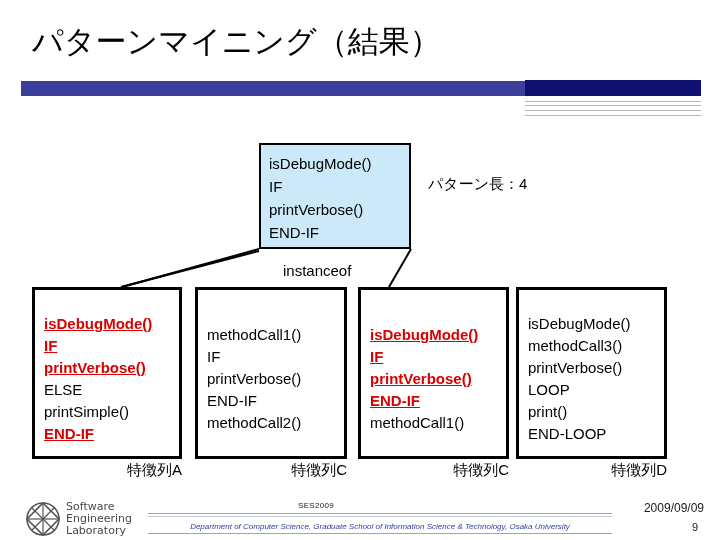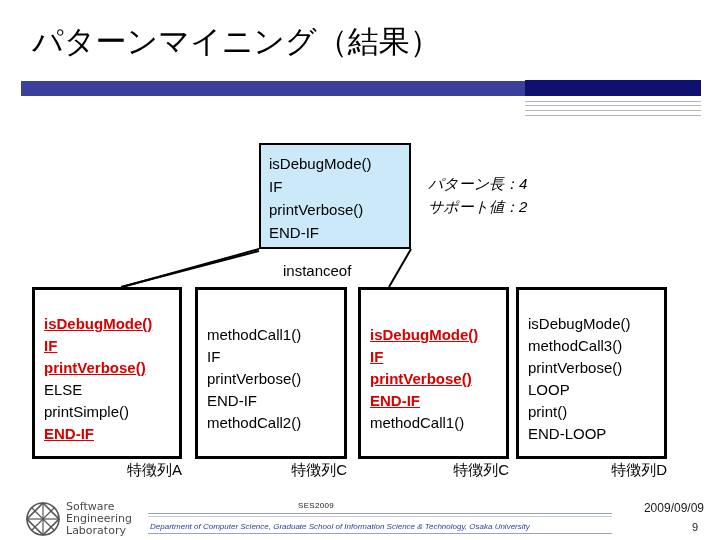--- a/index.html
+++ b/index.html
@@ -30,21 +30,21 @@
   #pattern-box{
     position:absolute;left:259px;top:143px;width:152px;height:106px;
     background:#cbe9f9;border:2px solid #000000;box-sizing:border-box;
   }
   #pattern-box .code{
     position:absolute;left:8px;top:7px;
     font-size:15px;line-height:23px;color:#000000;white-space:nowrap;
   }
   #pattern-meta{
     position:absolute;left:428px;top:172px;
-    font-size:15px;line-height:23px;color:#000000;white-space:nowrap;font-style:italic;
+    font-size:15px;line-height:23px;color:#000000;white-space:nowrap;
   }
   #instanceof-label{
     position:absolute;left:283px;top:262px;
     font-size:15px;color:#000000;white-space:nowrap;
   }
   
   #connectors{position:absolute;left:0;top:0;width:720px;height:540px;pointer-events:none;}
   
   .seq-box{
     position:absolute;top:287px;height:172px;
@@ -81,21 +81,21 @@
     position:absolute;left:0;top:501px;width:632px;text-align:center;
     font-size:8px;color:#1a1a1a;letter-spacing:.3px;
   }
   #footer-date{
     position:absolute;right:16px;top:501px;font-size:12px;color:#1a1a1a;
   }
   #footer-page{
     position:absolute;right:22px;top:521px;font-size:11px;color:#1a1a1a;
   }
   #footer-dept{
-    position:absolute;left:150px;top:522px;width:460px;text-align:left;
+    position:absolute;left:150px;top:522px;width:460px;text-align:center;
     font-size:8px;font-style:italic;color:#2b3f9e;white-space:nowrap;
   }
   .footer-rule{
     position:absolute;left:148px;width:464px;height:1px;background:#9aa3b8;
   }
   #footer-rule-1{top:513px;}
   #footer-rule-2{top:516px;background:#c2c8d6;}
   #footer-rule-3{top:533px;background:#9aa3b8;}
 </style>
 </head>
@@ -120,21 +120,20 @@
   <div class="code">
       <div>isDebugMode()</div>
       <div>IF</div>
       <div>printVerbose()</div>
       <div>END-IF</div>
     </div>
 </div>
 
 <div id="pattern-meta">
   <div>パターン長：4</div>
-  <div>サポート値：2</div>
 </div>
 
 <div id="instanceof-label">instanceof</div>
 
 <div class="seq-box" id="box-a">
   <div class="code">
       <div class="hl">isDebugMode()</div>
       <div class="hl">IF</div>
       <div class="hl">printVerbose()</div>
       <div>ELSE</div>

